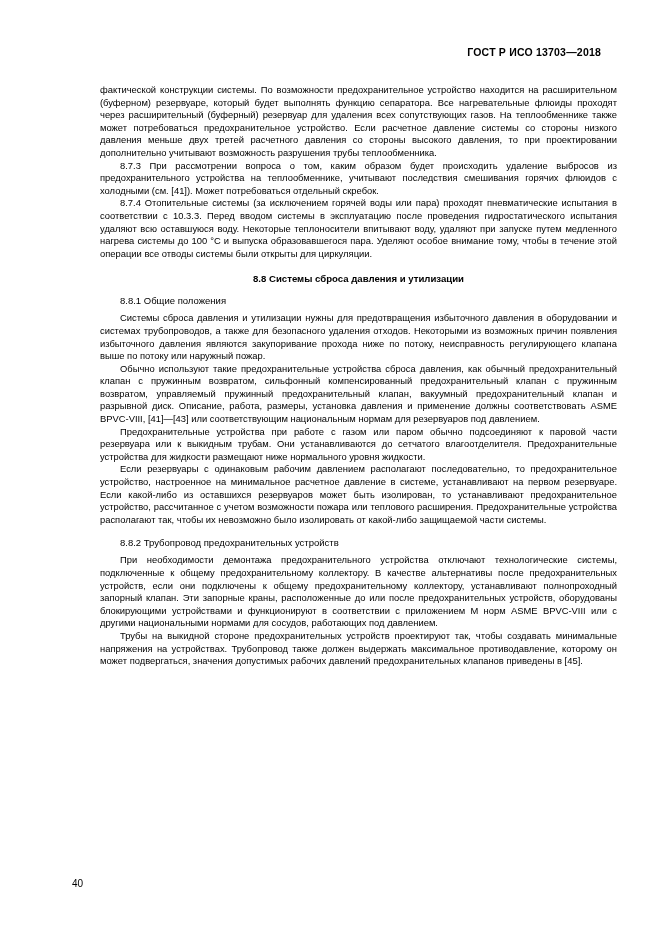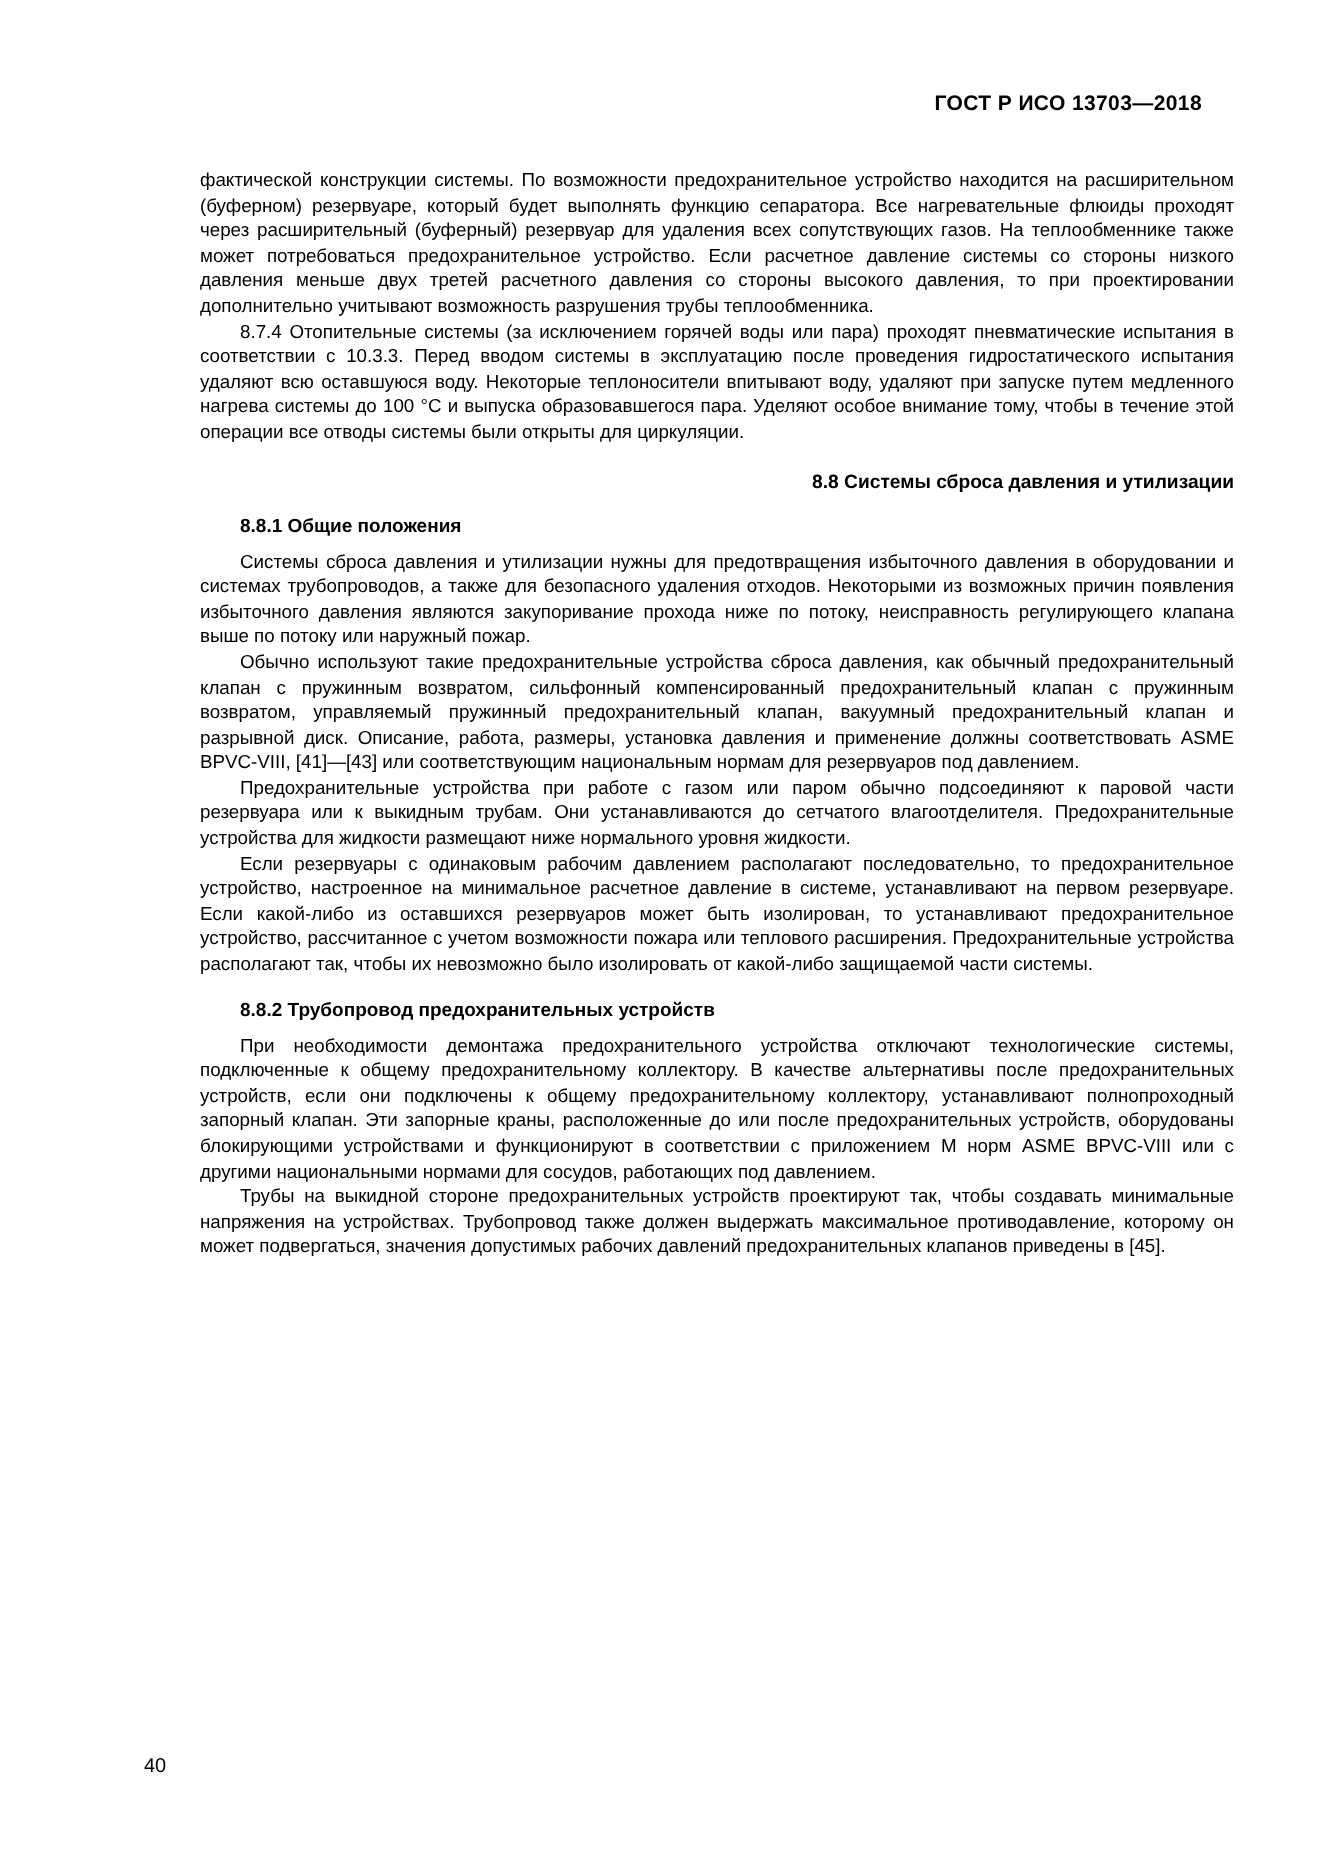--- a/index.html
+++ b/index.html
@@ -46,26 +46,26 @@
     text-justify: inter-word;
     hyphens: manual;
   }
   p.ind {
     text-indent: 20px;
   }
   h2.section {
     margin: 0;
     font-size: 9.6px;
     font-weight: bold;
-    text-align: right;
+    text-align: center;
   }
   h3.subsection {
     margin: 0;
     font-size: 9.5px;
-    font-weight: bold;
+    font-weight: normal;
     text-align: left;
     text-indent: 20px;
   }
   .gap-sm { height: 6px; }
   .gap-md { height: 11px; }
   .gap-lg { height: 13px; }
   .footer-page {
     position: absolute;
     left: 72px;
     bottom: 46px;
@@ -75,20 +75,21 @@
 </style>
 </head>
 <body>
 
 <div class="page">
 
   <div class="header">ГОСТ Р ИСО 13703—2018</div>
 
   <div class="content">
     <p class="para">фактической конструкции системы. По возможности предохранительное устройство находится на рас­ширительном (буферном) резервуаре, который будет выполнять функцию сепаратора. Все нагрева­тельные флюиды проходят через расширительный (буферный) резервуар для удаления всех сопут­ствующих газов. На теплообменнике также может потребоваться предохранительное устройство. Если расчетное давление системы со стороны низкого давления меньше двух третей расчетного давления со стороны высокого давления, то при проектировании дополнительно учитывают возможность разрушения трубы теплообменника.</p>
+    <p class="para ind">8.7.3 При рассмотрении вопроса о том, каким образом будет происходить удаление выбросов из предохранительного устройства на теплообменнике, учитывают последствия смешивания горячих флюидов с холодными (см. [41]). Может потребоваться отдельный скребок.</p>
     <p class="para ind">8.7.4 Отопительные системы (за исключением горячей воды или пара) проходят пневматические испытания в соответствии с 10.3.3. Перед вводом системы в эксплуатацию после проведения гидро­статического испытания удаляют всю оставшуюся воду. Некоторые теплоносители впитывают воду, удаляют при запуске путем медленного нагрева системы до 100 °С и выпуска образовавшегося пара. Уделяют особое внимание тому, чтобы в течение этой операции все отводы системы были открыты для циркуляции.</p>
 
     <div class="gap-lg"></div>
     <h2 class="section">8.8 Системы сброса давления и утилизации</h2>
     <div class="gap-md"></div>
     <h3 class="subsection">8.8.1 Общие положения</h3>
     <div class="gap-sm"></div>
 
     <p class="para ind">Системы сброса давления и утилизации нужны для предотвращения избыточного давления в оборудовании и системах трубопроводов, а также для безопасного удаления отходов. Некоторыми из возможных причин появления избыточного давления являются закупоривание прохода ниже по потоку, неисправность регулирующего клапана выше по потоку или наружный пожар.</p>
     <p class="para ind">Обычно используют такие предохранительные устройства сброса давления, как обычный предо­хранительный клапан с пружинным возвратом, сильфонный компенсированный предохранительный клапан с пружинным возвратом, управляемый пружинный предохранительный клапан, вакуумный предохранитель­ный клапан и разрывной диск. Описание, работа, размеры, установка давления и применение должны соответствовать ASME BPVC-VIII, [41]—[43] или соответствующим национальным нормам для резерву­аров под давлением.</p>

